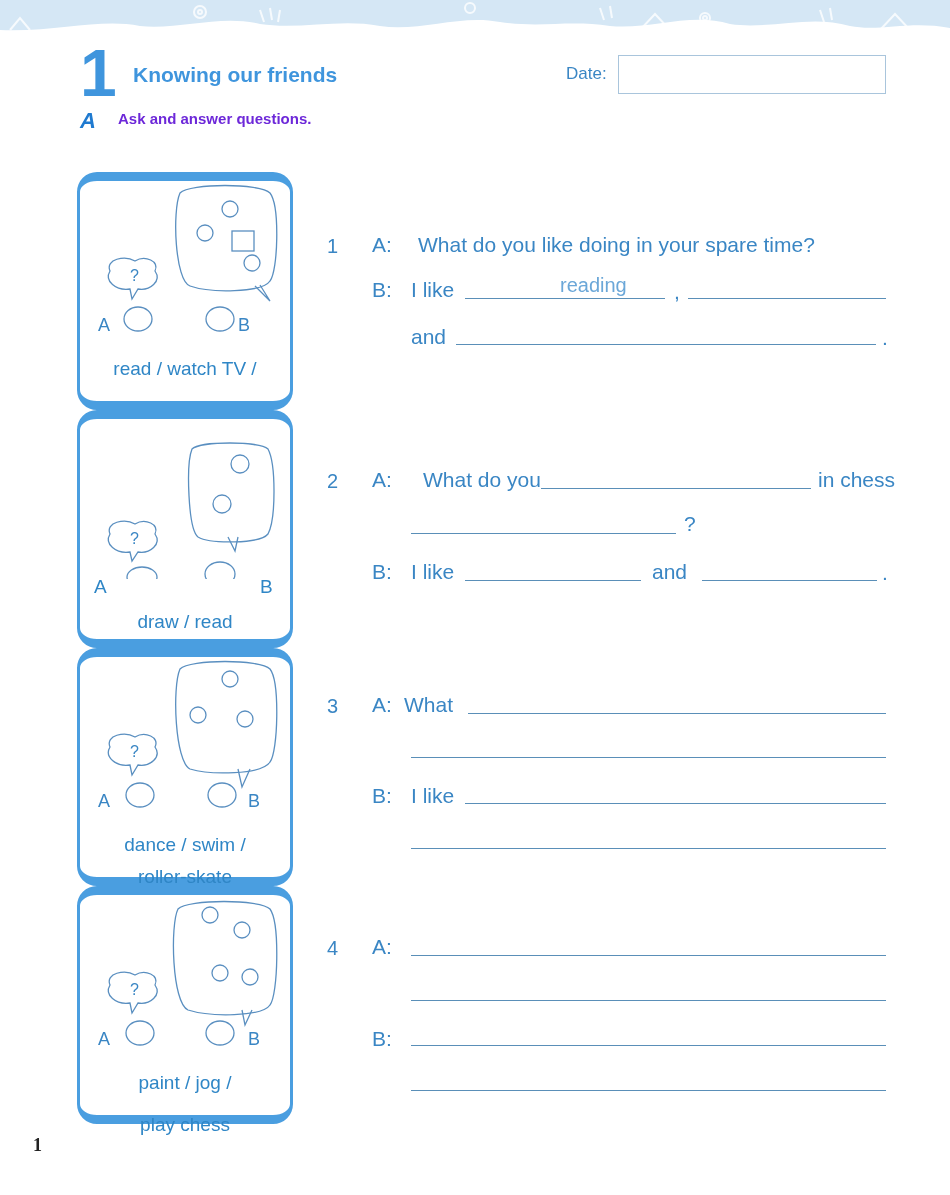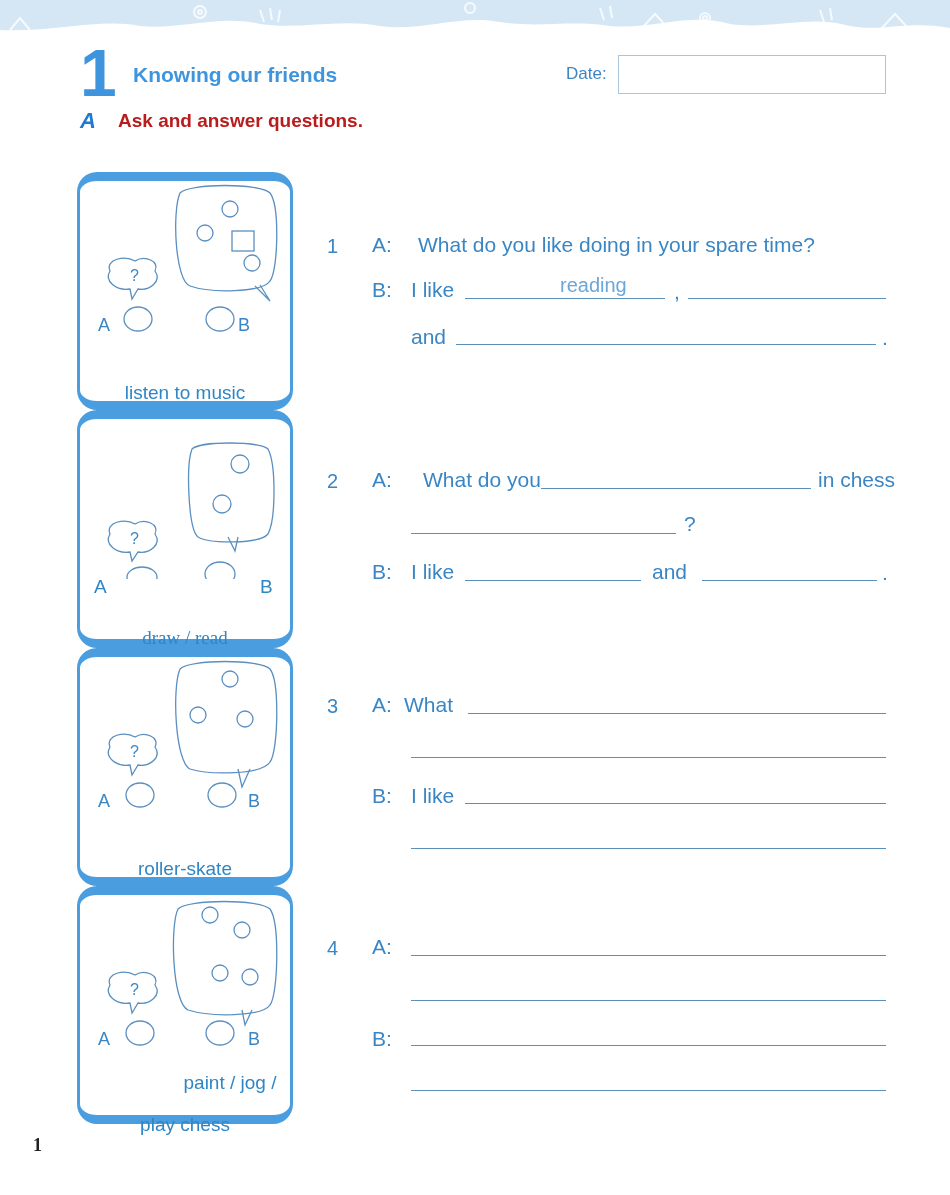--- a/index.html
+++ b/index.html
@@ -21,21 +21,21 @@
     .date-label { position: absolute; left: 566px; top: 64px; font-size: 17px; color: #3a86c4; }
     .date-box {
       position: absolute; left: 618px; top: 55px; width: 268px; height: 39px;
       border: 1.5px solid #a9c5dc; background: #fff; box-sizing: border-box;
     }
     .section-letter {
       position: absolute; left: 80px; top: 108px; font-size: 22px; font-weight: bold;
       font-style: italic; color: #1f7ad0;
     }
     .section-title {
-      position: absolute; left: 118px; top: 110px; font-size: 19px; font-weight: bold; color: #b91c1c;
+      position: absolute; left: 118px; top: 110px; font-size: 15px; font-weight: bold; color: #6d28d9;
     }
     .panel {
       position: absolute; left: 77px; width: 216px;
       border: 3px solid #4a9ee0; border-top-width: 9px; border-bottom-width: 9px;
       border-radius: 20px; background: #fff; box-sizing: border-box;
     }
     .panel .scene { position: absolute; left: 0; top: 0; width: 210px; height: 160px; }
     .panel .caption {
       position: absolute; left: 0; width: 210px; text-align: center;
       font-size: 19px; color: #2f86c6; line-height: 24px;
@@ -92,78 +92,79 @@
         <circle cx="172" cy="82" r="8"></circle>
       <rect x="152" y="50" width="22" height="20"></rect>
       <path d="M30 90 C25 78 45 74 55 80 C65 74 80 80 75 90 C82 100 70 110 58 108 L52 118 L50 108 C36 110 24 100 30 90 Z"></path>
       <ellipse cx="58" cy="138" rx="14" ry="12"></ellipse>
       <ellipse cx="140" cy="138" rx="14" ry="12"></ellipse>
     </g>
     <text x="50" y="100" font-size="16" fill="#3a86c4">?</text>
     <text x="18" y="150" font-size="18" fill="#3a86c4">A</text>
     <text x="158" y="150" font-size="18" fill="#3a86c4">B</text>
   </svg>
-  <div class="caption" style="top:200px;">listen to music</div>
+  <div class="caption" style="top:176px;">read / watch TV /</div>
 </div>
 
 <div class="panel" style="top:410px;height:238px;">
   <svg class="scene" viewBox="0 0 210 160">
     <g fill="none" stroke="#5a8fc0" stroke-width="1.3">
       <path d="M112 30 C120 22 180 22 188 30 C196 45 196 100 188 115 C180 125 130 125 118 118 C108 110 106 45 112 30 Z"></path>
       <path d="M148 118 L155 132 L158 118"></path>
       <circle cx="160" cy="45" r="9"></circle>
         <circle cx="142" cy="85" r="9"></circle>
       <path d="M30 115 C25 103 45 99 55 105 C65 99 80 105 75 115 C82 125 70 135 58 133 L52 142 L50 133 C36 135 24 125 30 115 Z"></path>
       <ellipse cx="62" cy="158" rx="15" ry="10"></ellipse>
       <ellipse cx="140" cy="155" rx="15" ry="12"></ellipse>
     </g>
     <text x="50" y="125" font-size="16" fill="#3a86c4">?</text>
   </svg>
   <div class="caption" style="top:156px;width:30px;left:14px;text-align:left;">A</div>
   <div class="caption" style="top:156px;width:30px;left:180px;text-align:left;">B</div>
-  <div class="caption" style="top:207px;font-family:Liberation Serif, serif;">draw / read</div>
+  <div class="caption" style="top:191px;">draw / read</div>
 </div>
 
 <div class="panel" style="top:648px;height:238px;">
   <svg class="scene" viewBox="0 0 210 160">
     <g fill="none" stroke="#5a8fc0" stroke-width="1.3">
       <path d="M100 12 C110 2 180 2 190 12 C200 25 198 95 190 105 C182 118 130 118 110 112 C95 105 92 30 100 12 Z"></path>
       <path d="M158 112 L162 130 L170 112"></path>
       <circle cx="150" cy="22" r="8"></circle>
         <circle cx="118" cy="58" r="8"></circle>
         <circle cx="165" cy="62" r="8"></circle>
       <path d="M30 90 C25 78 45 74 55 80 C65 74 80 80 75 90 C82 100 70 110 58 108 L52 118 L50 108 C36 110 24 100 30 90 Z"></path>
       <ellipse cx="60" cy="138" rx="14" ry="12"></ellipse>
       <ellipse cx="142" cy="138" rx="14" ry="12"></ellipse>
     </g>
     <text x="50" y="100" font-size="16" fill="#3a86c4">?</text>
     <text x="18" y="150" font-size="18" fill="#3a86c4">A</text>
     <text x="168" y="150" font-size="18" fill="#3a86c4">B</text>
   </svg>
-  <div class="caption" style="top:200px;">roller-skate</div>
+  <div class="caption" style="top:176px;">dance / swim /</div>
+  <div class="caption" style="top:208px;">roller-skate</div>
 </div>
 
 <div class="panel" style="top:886px;height:238px;">
   <svg class="scene" viewBox="0 0 210 160">
     <g fill="none" stroke="#5a8fc0" stroke-width="1.3">
       <path d="M98 14 C108 4 180 4 190 14 C200 28 198 100 190 110 C182 122 130 122 108 115 C92 108 90 30 98 14 Z"></path>
       <path d="M162 115 L165 130 L172 115"></path>
       <circle cx="130" cy="20" r="8"></circle>
         <circle cx="162" cy="35" r="8"></circle>
         <circle cx="140" cy="78" r="8"></circle>
         <circle cx="170" cy="82" r="8"></circle>
       <path d="M30 90 C25 78 45 74 55 80 C65 74 80 80 75 90 C82 100 70 110 58 108 L52 118 L50 108 C36 110 24 100 30 90 Z"></path>
       <ellipse cx="60" cy="138" rx="14" ry="12"></ellipse>
       <ellipse cx="140" cy="138" rx="14" ry="12"></ellipse>
     </g>
     <text x="50" y="100" font-size="16" fill="#3a86c4">?</text>
     <text x="18" y="150" font-size="18" fill="#3a86c4">A</text>
     <text x="168" y="150" font-size="18" fill="#3a86c4">B</text>
   </svg>
-  <div class="caption" style="top:176px;padding-left:45px;">paint / jog /</div>
+  <div class="caption" style="top:176px;">paint / jog /</div>
   <div class="caption" style="top:190px;margin-top:28px;">play chess</div>
 </div>
 
 <div class="q-num" style="top:235px;">1</div>
 <div class="q-row" style="left:372px;top:232px;">A:</div>
 <div class="q-row" style="left:411px;top:232px;margin-left:7px;">What do you like doing in your spare time?</div>
 <div class="q-row" style="left:372px;top:277px;">B:</div>
 <div class="q-row" style="left:411px;top:277px;">I like</div>
 <div class="blank" style="left:465px;top:298px;width:200px;"></div>
 <div class="answer-written" style="left:528px;top:274px;margin-left:32px;">reading</div>

